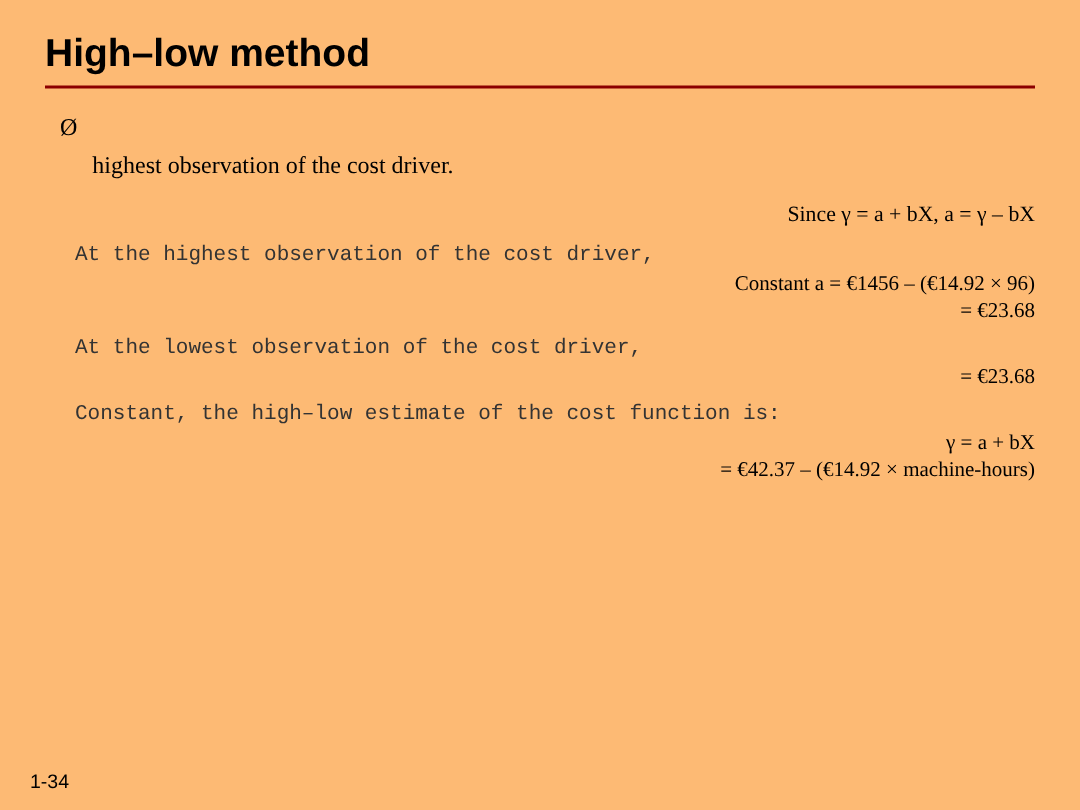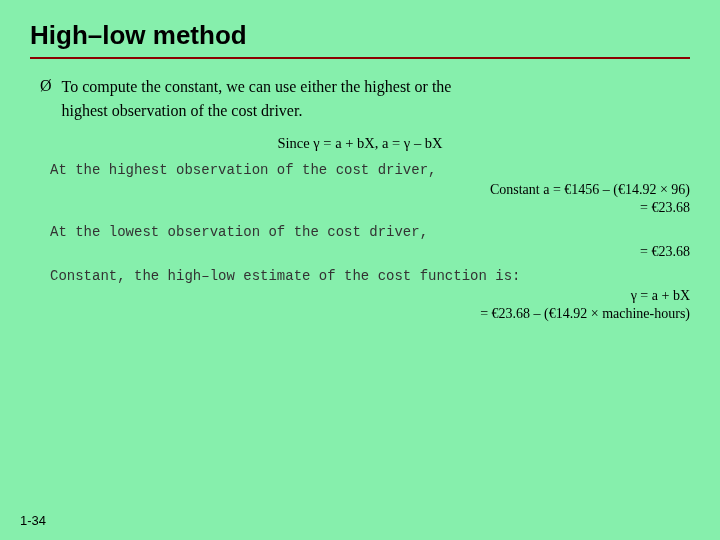--- a/index.html
+++ b/index.html
@@ -12,21 +12,21 @@
       width: 720px;
       height: 540px;
       background: #ffffff;
       font-family: "Times New Roman", Times, serif;
       overflow: hidden;
     }
 
     .slide {
       width: 720px;
       height: 540px;
-      background: #86efac;
+      background: #fdba74;
       padding: 20px 30px 20px 30px;
       position: relative;
     }
 
     .title {
       font-size: 26px;
       font-weight: bold;
       color: #000000;
       margin-bottom: 6px;
       font-family: Arial, sans-serif;
@@ -80,37 +80,37 @@
     .page-number {
       position: absolute;
       bottom: 12px;
       left: 20px;
       font-size: 13px;
       color: #000;
       font-family: Liberation Sans, sans-serif;
     }
 
     .since-block {
-      text-align: center;
+      text-align: right;
       margin: 6px 0 10px 0;
       font-size: 14.5px;
     }
   </style>
 </head>
 <body>
 
 <div class="slide">
 
   <div class="title">High–low method</div>
   <div class="title-underline"></div>
 
   <div class="bullet-section">
     <span class="bullet-arrow">Ø</span>
     <span class="bullet-text">
-      <span>To  compute the constant, we can use either the highest or the</span><br>
+      <br>
       <span>highest observation of the cost driver.</span>
     </span>
   </div>
 
   <div class="since-block">
     <span>Since  γ = a + bX, a = γ – bX</span>
   </div>
 
   <div class="sub-section">
     <div class="sub-label">At the highest observation of the cost driver,</div>
@@ -123,18 +123,18 @@
   <div class="sub-section">
     <div class="sub-label">At the lowest observation of the cost driver,</div>
     <div class="sub-formula">
       <span style="margin-left: 80px;">= €23.68</span>
     </div>
   </div>
 
   <div class="sub-section" style="margin-top: 8px;">
     <div class="sub-label">Constant, the high–low estimate of the cost function is:</div>
     <div class="sub-formula">γ = a + bX</div>
-    <div class="sub-formula">= €23.68 – (€14.92 × machine-hours)</div>
+    <div class="sub-formula">= €42.37 – (€14.92 × machine-hours)</div>
   </div>
 
   <div class="page-number">1-34</div>
 
 </div>
 
 </body></html>

